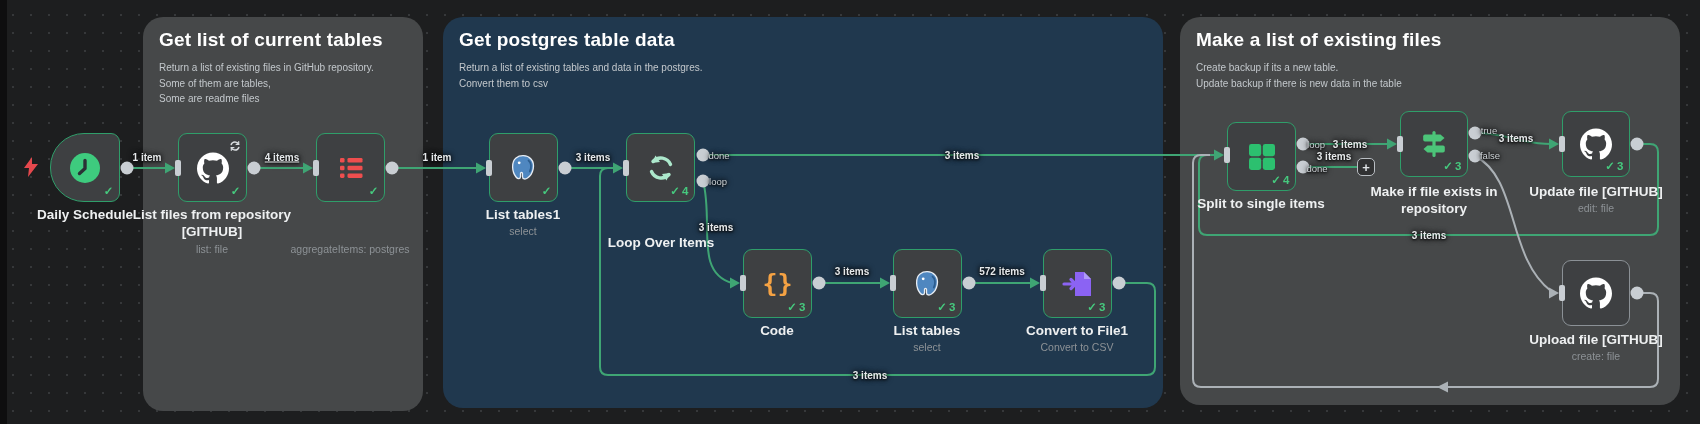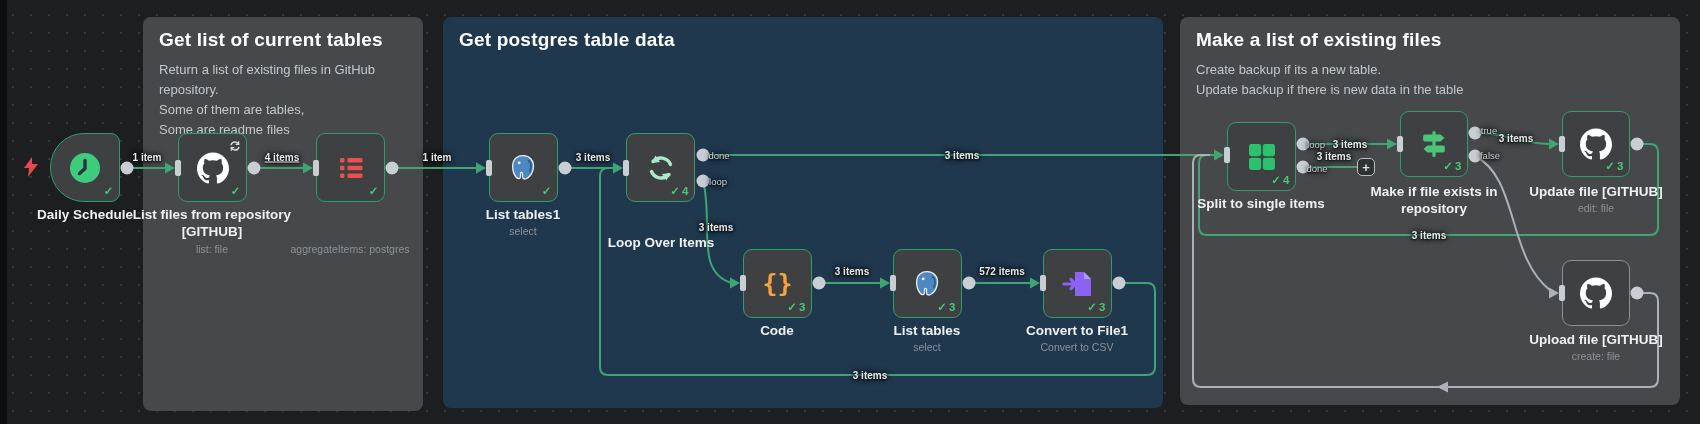--- a/index.html
+++ b/index.html
@@ -3,23 +3,23 @@
 <meta charset="utf-8">
 <style>
   html,body{margin:0;padding:0;background:#111;}
   #canvas{position:relative;width:1700px;height:424px;overflow:hidden;
     background-color:#1d1e1f;
     background-image:radial-gradient(circle,#36383a 1.1px,transparent 1.5px);
     background-size:18px 18px;background-position:4px 6px;
     font-family:"Liberation Sans",sans-serif;}
   .edge-strip{position:absolute;left:0;top:0;width:7px;height:424px;background:#0e0e0f;z-index:5;}
   
-  .sticky{position:absolute;top:17px;border-radius:8px;z-index:0;padding:12px 16px;box-sizing:border-box;}
+  .sticky{position:absolute;top:17px;border-radius:20px;z-index:0;padding:12px 16px;box-sizing:border-box;}
   .sticky h2{margin:0 0 9px;font-size:19px;font-weight:700;color:#ffffff;letter-spacing:.2px;}
-  .sticky p{margin:0;font-size:13px;line-height:1.55;color:#c3c8cc;white-space:pre-line;}
+  .sticky p{margin:0;font-size:10px;line-height:1.55;color:#c3c8cc;white-space:pre-line;}
   .s1{left:143px;width:280px;height:394px;background:#464849;}
   .s2{left:443px;width:720px;height:391px;background:#20384e;}
   .s3{left:1180px;width:500px;height:388px;background:#464849;}
   
   svg.wires{position:absolute;left:0;top:0;z-index:2;pointer-events:none;}
   
   .node{position:absolute;width:69px;height:69px;background:#3e4042;border:1.8px solid #2f9e6a;
     border-radius:9px;z-index:1;display:flex;align-items:center;justify-content:center;box-sizing:border-box;}
   .node.gray{border-color:#8b9196;}
   .node.trigger{border-radius:34px 9px 9px 34px;}
@@ -49,20 +49,22 @@
   <div class="edge-strip"></div>
 
   <div class="sticky s1">
     <h2>Get list of current tables</h2>
     <p>Return a list of existing files in GitHub repository.
 Some of them are tables,
 Some are readme files</p>
   </div>
   <div class="sticky s2">
     <h2>Get postgres table data</h2>
+    <p>Return a list of existing tables and data in the postgres.
+Convert them to csv</p>
   </div>
   <div class="sticky s3">
     <h2>Make a list of existing files</h2>
     <p>Create backup if its a new table.
 Update backup if there is new data in the table</p>
   </div>
 
   <svg class="wires" width="1700" height="424">
     <g stroke="#3fa574" stroke-width="2" fill="none">
       <path d="M127 168H167"></path>

